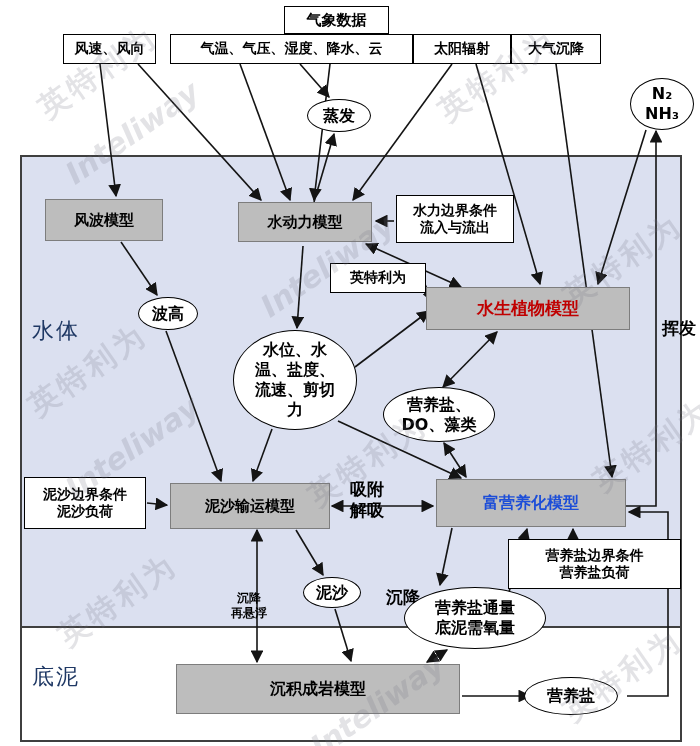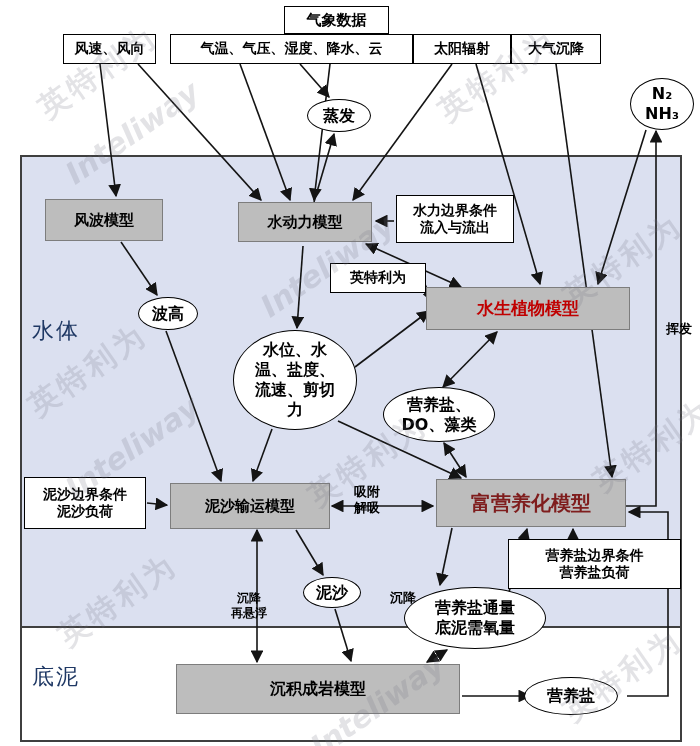--- a/index.html
+++ b/index.html
@@ -10,23 +10,23 @@
   .region-water{background:#dbe0f0}
   .region-bottom{background:#ffffff}
   .region-label{position:absolute;font-size:22px;font-weight:normal;color:#1f3864;letter-spacing:2px}
   .box,.graybox,.ellipse,.plain-label{
     position:absolute;display:flex;align-items:center;justify-content:center;
     text-align:center;white-space:pre-line;line-height:1.25;font-weight:bold;color:#000
   }
   .box{border:1.5px solid #000;background:#fff;font-size:14px;padding:2px 4px}
   .graybox{border:1.5px solid #7d7d7d;background:#bdbdbd;font-size:15px;padding:19px 6px}
   .ellipse{border:1.5px solid #000;background:#fff;border-radius:50%;font-size:16px;padding:2px 8px}
-  .plain-label{font-size:13px}
+  .plain-label{font-size:17px}
   .big-red{font-size:17px;color:#c00000}
-  .big-purple{font-size:20px;color:#7f1d1d}
+  .big-purple{font-size:16px;color:#1d4ed8}
   svg.arrows{position:absolute;left:0;top:0;pointer-events:none;z-index:3}
   svg.arrows line,svg.arrows polyline{stroke:#141414;stroke-width:1.6;fill:none}
   .node{z-index:4}
   .watermark{position:absolute;z-index:6;color:rgba(115,115,130,0.20);font-size:30px;
     font-weight:bold;transform:rotate(-35deg);pointer-events:none;white-space:nowrap;font-style:italic}
   .watermark.cjk{font-style:normal;letter-spacing:4px}
 </style>
 </head>
 <body>
 

